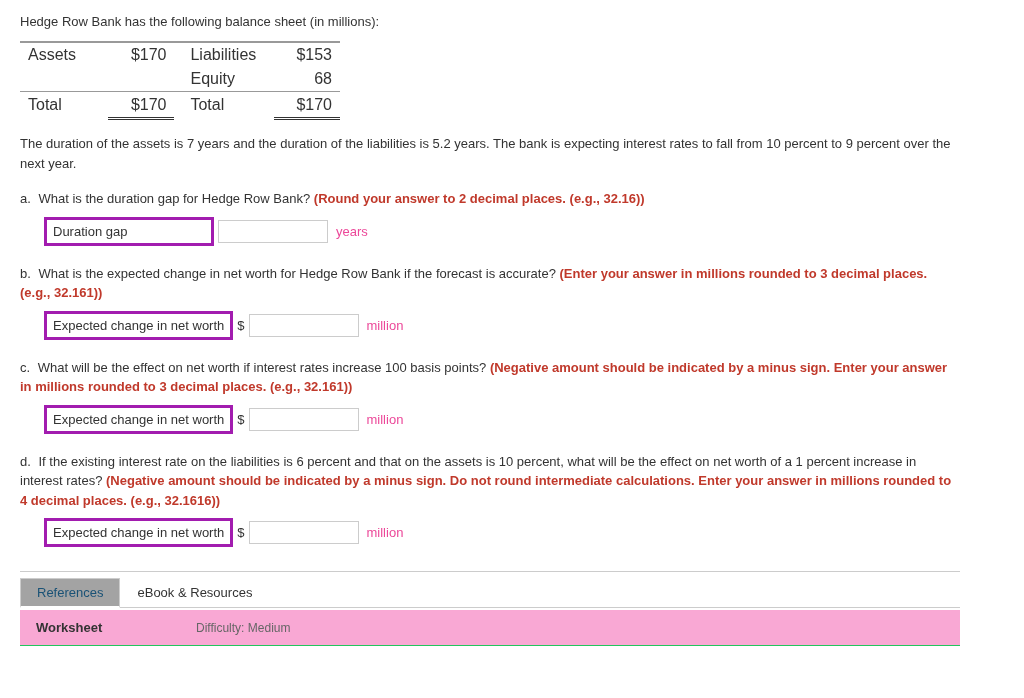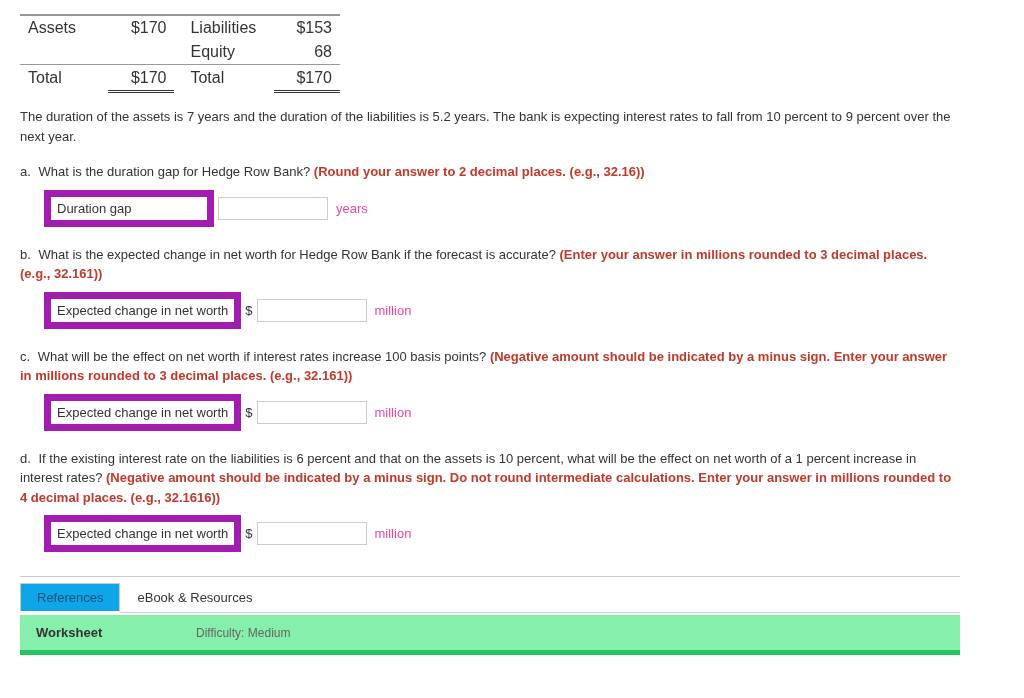--- a/index.html
+++ b/index.html
@@ -72,21 +72,21 @@
       align-items: center;
       gap: 4px;
       margin-left: 24px;
       margin-top: 4px;
     }
     .answer-label {
       font-size: 13px;
       color: #333;
       min-width: 170px;
       padding: 4px 6px;
-      border: 7px solid #a21caf;
+      border: 3px solid #a21caf;
       background: #fff;
     }
     .answer-input {
       border: 1px solid #ccc;
       padding: 3px 5px;
       font-size: 13px;
       width: 110px;
       outline: none;
     }
     .answer-unit {
@@ -115,31 +115,31 @@
       border: 1px solid transparent;
       margin-bottom: -1px;
     }
     .tab.active {
       color: #1a5276;
       font-weight: normal;
       border-bottom: 2px solid #fff;
       border-top: 1px solid #ccc;
       border-left: 1px solid #ccc;
       border-right: 1px solid #ccc;
-      background: #0ea5e9;
+      background: #a3a3a3;
     }
     .tab.inactive {
       color: #333;
     }
     .worksheet-row {
       display: flex;
       align-items: center;
       padding: 10px 16px;
-      background: #86efac;
-      border-bottom: 5px solid #22c55e;
+      background: #f9a8d4;
+      border-bottom: 1px solid #22c55e;
       margin-top: 2px;
     }
     .worksheet-label {
       font-size: 13px;
       font-weight: bold;
       color: #333;
       min-width: 160px;
     }
     .worksheet-difficulty {
       font-size: 12px;
@@ -148,20 +148,21 @@
     .q-prefix {
       font-weight: normal;
       margin-right: 4px;
     }
   </style>
 </head>
 <body>
 
 <div class="main-content">
 
+  <p class="intro-text">Hedge Row Bank has the following balance sheet (in millions):</p>
 
   <div class="balance-sheet">
     <table>
       <tbody>
         <tr>
           <td class="col-label">Assets</td>
           <td class="col-val">$170</td>
           <td class="col-label2">Liabilities</td>
           <td class="col-val2">$153</td>
         </tr>

